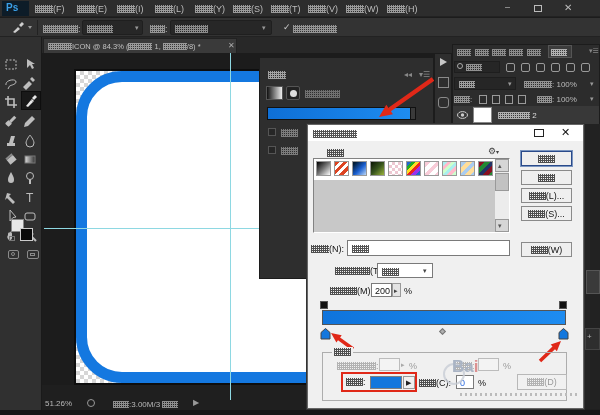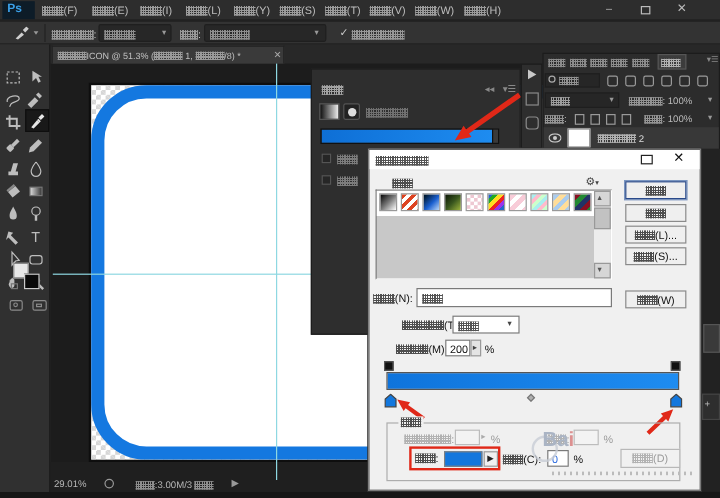--- a/index.html
+++ b/index.html
@@ -54,21 +54,21 @@
 <span class="t" style="left:135px;top:23px;color:#999;font-size:7px">▾</span>
 <div class="t" style="left:150px;top:24px"><span class="z" style="width:15px;color:#bdbdbd"></span>:</div>
 <div style="left:170px;top:20px;width:102px;height:15px;background:#272727;border:1px solid #1f1f1f;border-radius:2px"></div>
 <div class="t" style="left:175px;top:24px"><span class="z" style="width:33px;color:#b5b5b5"></span></div>
 <span class="t" style="left:262px;top:23px;color:#999;font-size:7px">▾</span>
 <span class="t" style="left:283px;top:22px;color:#ccc">✓</span>
 <div class="t" style="left:293px;top:24px"><span class="z" style="width:44px;color:#bdbdbd"></span></div>
 
 <div style="left:0;top:37px;width:600px;height:16px;background:#282828"></div>
 <div style="left:43px;top:38px;width:194px;height:15px;background:#3a3a3a;border:1px solid #222;border-bottom:none"></div>
-<div class="t" style="left:48px;top:42px;font-size:7.5px;color:#c0c0c0"><span class="z zs" style="width:24px"></span><span style="position:static">ICON @ 51.3% (</span><span class="z zs" style="width:24px"></span><span style="position:static"> 1, </span><span class="z zs" style="width:24px"></span><span style="position:static">/8) *</span></div>
+<div class="t" style="left:48px;top:42px;font-size:7.5px;color:#c0c0c0"><span class="z zs" style="width:24px"></span><span style="position:static">ICON @ 84.3% (</span><span class="z zs" style="width:24px"></span><span style="position:static"> 1, </span><span class="z zs" style="width:24px"></span><span style="position:static">/8) *</span></div>
 <span class="t" style="left:228px;top:41px;color:#aaa;font-size:8px">✕</span>
 
 <div id="toolbar" style="left:0;top:37px;width:42px;height:378px;background:#303030;border-right:1px solid #1a1a1a"></div>
 <div id="tools">
     <span style="left:3px;top:55.5px;width:17px;height:17px">
       <svg width="17" height="17">
         <rect x="3" y="4" width="10" height="9" fill="none" stroke="#bdbdbd" stroke-dasharray="2 1.5"></rect>
       </svg>
     </span>
     <span style="left:22px;top:55.5px;width:17px;height:17px">
@@ -190,21 +190,21 @@
 <div style="left:9px;top:236px;width:6px;height:5px;border:1px solid #777"></div>
 <div style="left:8px;top:250px;width:11px;height:9px;border:1px solid #8a8a8a;border-radius:2px">
     <span style="left:2px;top:1px;width:4px;height:4px;border:1px solid #8a8a8a;border-radius:50%"></span>
   </div>
 <div style="left:27px;top:250px;width:12px;height:9px;border:1px solid #8a8a8a;border-radius:2px">
     <span style="left:2px;top:2px;width:5px;height:3px;border:1px solid #8a8a8a"></span>
   </div>
 
 <div style="left:42px;top:385px;width:558px;height:25px;background:#1f1f1f"></div>
 <div style="left:0;top:410px;width:600px;height:5px;background:#161616"></div>
-<span class="t" style="left:45px;top:399px;font-size:8px;color:#b8b8b8">29.01%</span>
+<span class="t" style="left:45px;top:399px;font-size:8px;color:#b8b8b8">51.26%</span>
 <span style="left:87px;top:399px;width:8px;height:8px;border:1px solid #999;border-radius:50%"></span>
 <div class="t" style="left:113px;top:400px;font-size:8px;color:#b8b8b8"><span class="z zs" style="width:16px"></span><span style="position:static">:3.00M/3 </span><span class="z zs" style="width:16px"></span></div>
 <span class="t" style="left:193px;top:398px;color:#999;font-size:8px">▶</span>
 <div style="left:44px;top:228px;width:218px;height:1px;background:#8ed8e2"></div>
 <div style="left:230px;top:53px;width:1px;height:347px;background:#8ed8e2"></div>
 
 <div id="props" style="left:259px;top:57px;width:175px;height:222px;background:#2e2e2e;border:1px solid #1c1c1c"></div>
 <div class="t" style="left:268px;top:70px;color:#cfcfcf"><span class="z" style="width:18px"></span></div>
 <span class="t" style="left:404px;top:70px;color:#888;font-size:8px">◂◂</span>
 <span class="t" style="left:419px;top:70px;color:#888;font-size:8px">▾☰</span>

